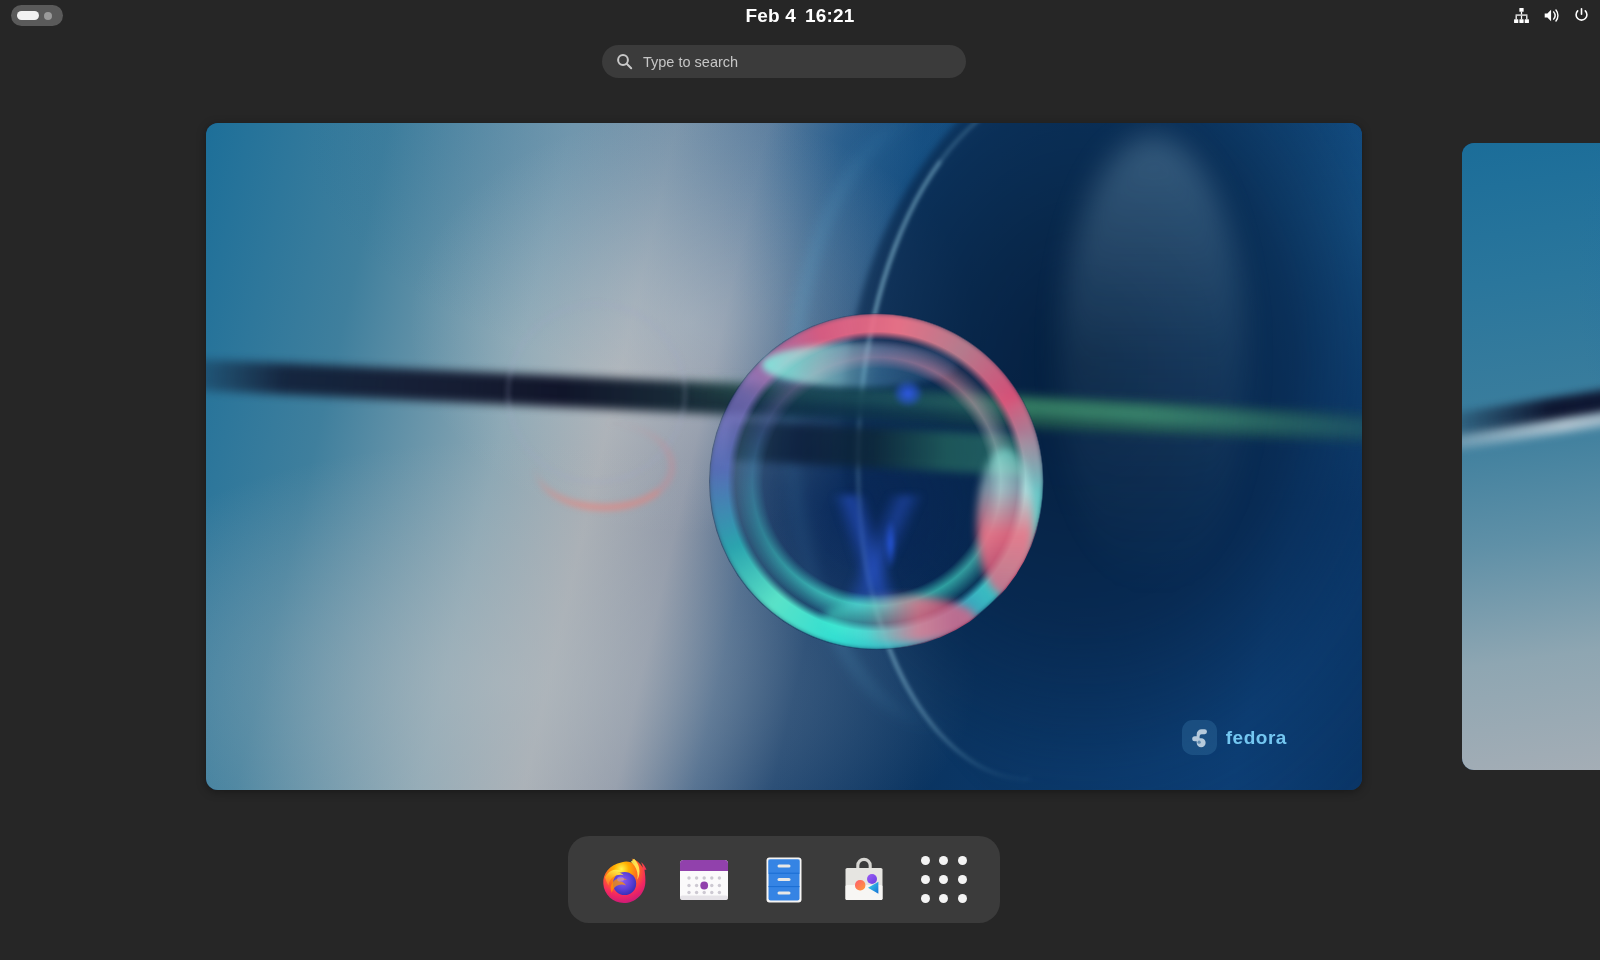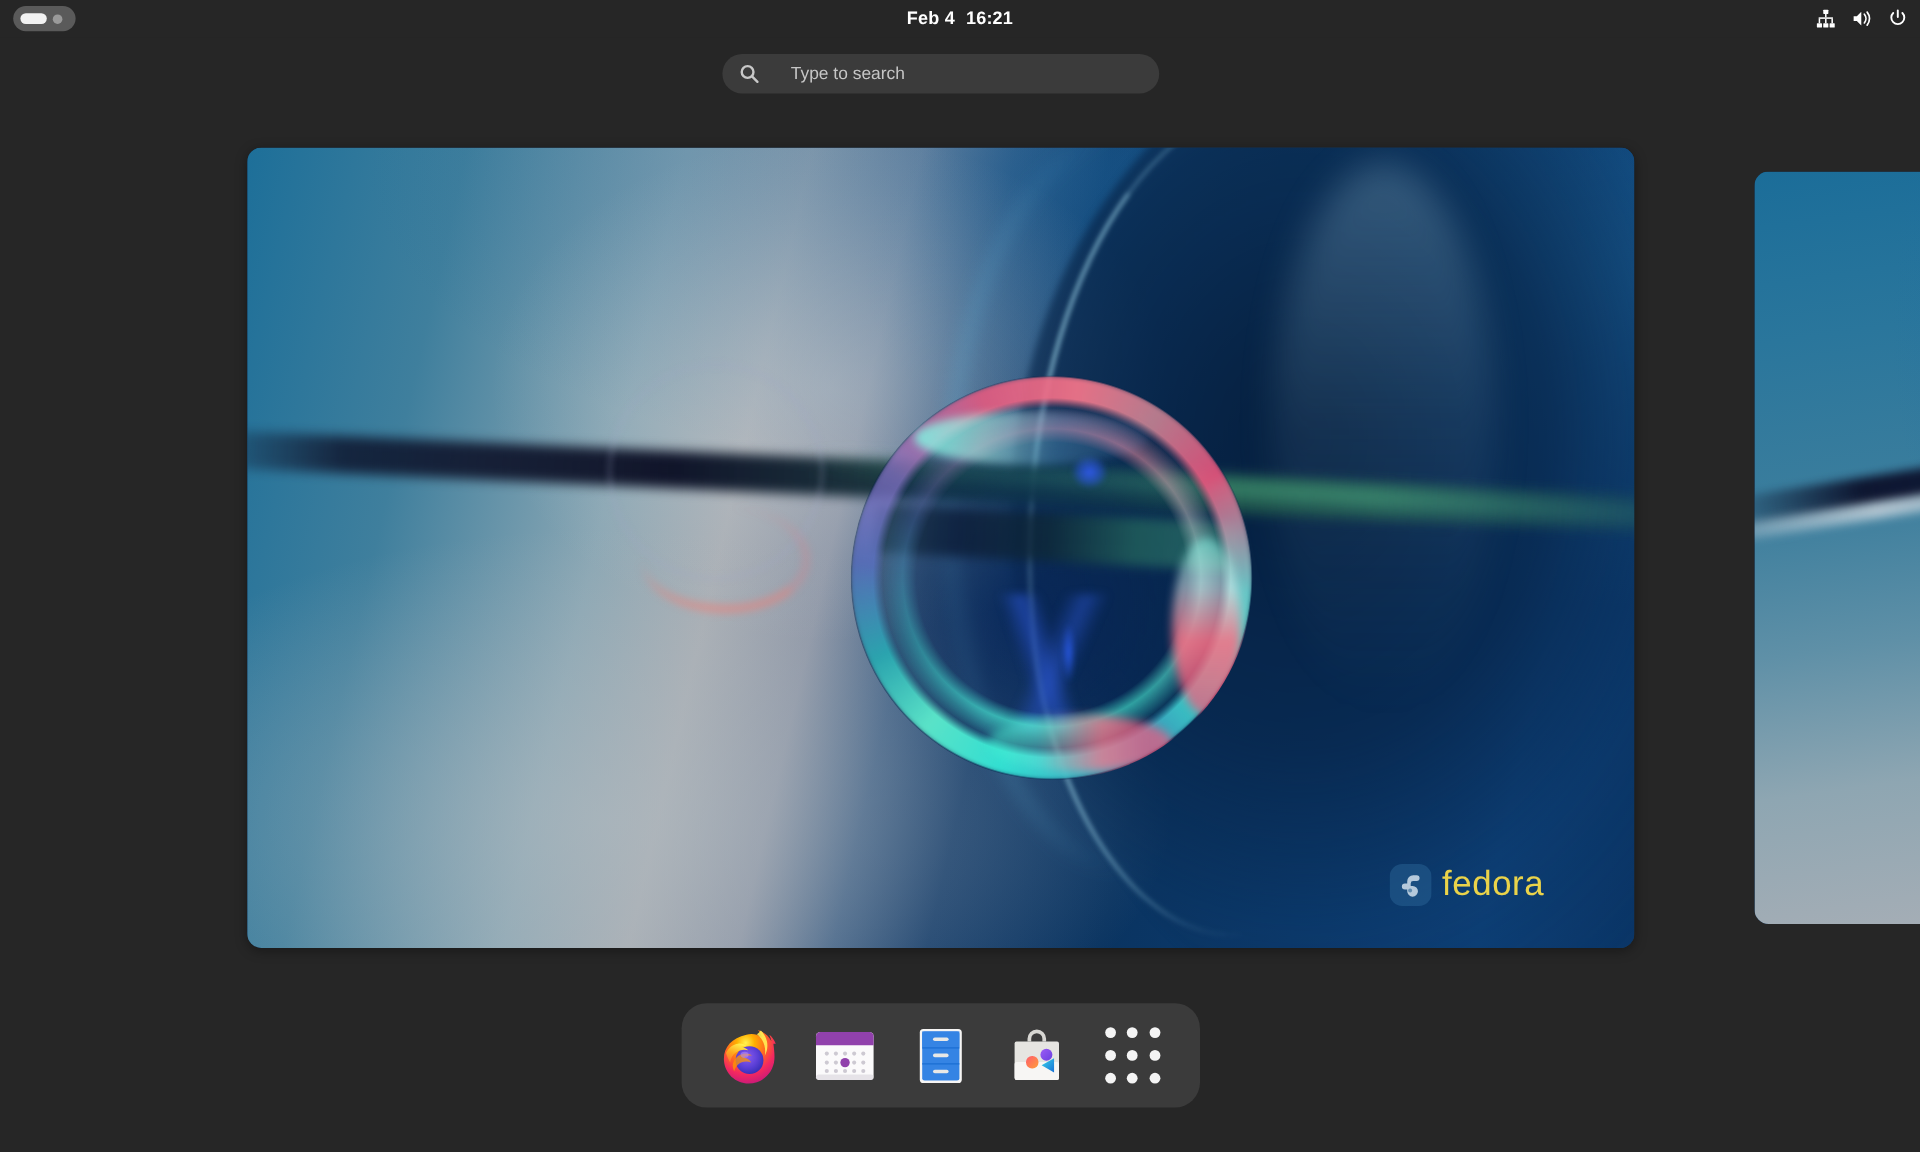--- a/index.html
+++ b/index.html
@@ -57,21 +57,21 @@
     left: 0; top: 0;
     width: 1600px; height: 31px;
     display: flex;
     align-items: center;
     justify-content: center;
     gap: 9px;
     pointer-events: none;
   }
   #clock span {
     color: #ffffff;
-    font-size: 15px;
+    font-size: 19px;
     font-weight: bold;
     letter-spacing: 0.2px;
     pointer-events: auto;
   }
 
   #status-area {
     position: absolute;
     right: 10px; top: 0;
     height: 31px;
     display: flex;
@@ -87,21 +87,21 @@
   
   #search-entry {
     position: absolute;
     left: 602px; top: 45px;
     width: 364px; height: 33px;
     background: #3b3b3b;
     border-radius: 17px;
     display: flex;
     align-items: center;
     padding-left: 14px;
-    gap: 26px;
+    gap: 10px;
     z-index: 30;
   }
   #search-entry .magnifier { width: 17px; height: 17px; flex: none; }
   #search-entry .magnifier circle,
   #search-entry .magnifier line {
     stroke: #c8c8c8; fill: none; stroke-width: 2;
   }
   #search-placeholder {
     color: #c6c6c6;
     font-size: 14.5px;
@@ -379,24 +379,24 @@
   .fedora-mark {
     position: absolute;
     right: 6.5%; bottom: 5.2%;
     display: flex;
     align-items: center;
     gap: 9px;
     opacity: 0.92;
   }
   .fedora-mark svg { width: 35px; height: 35px; display: block; }
   .fedora-mark .fedora-word {
-    color: #fde047;
-    font-size: 29px;
+    color: #7dd3fc;
+    font-size: 19px;
     letter-spacing: 0.5px;
-    font-weight: 400;
+    font-weight: 700;
   }
 
   
   #ws-peek .wall-base {
     background:
       radial-gradient(120% 80% at 120% 20%, rgba(32,110,162,0.45) 0%, rgba(12,58,104,0) 55%),
       linear-gradient(172deg,
         #1b6d99 0%,
         #2a769c 22%,
         #3c7e9d 44%,

